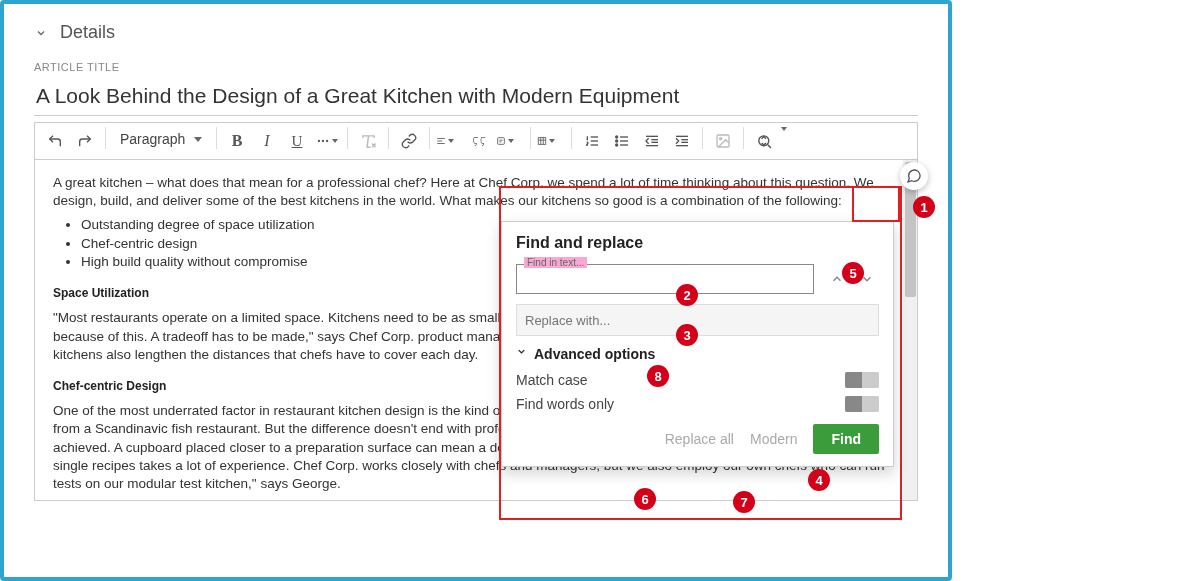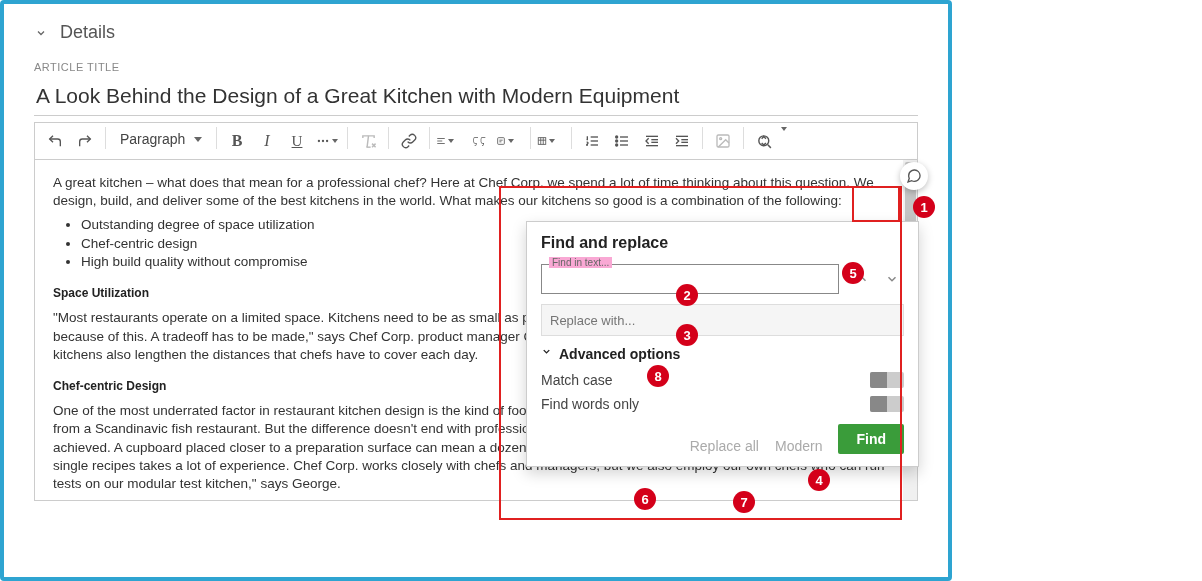--- a/index.html
+++ b/index.html
@@ -119,21 +119,21 @@
     position: absolute; right: 0; top: 0; bottom: 0; width: 14px;
     background: #f0f0f0;
   }
   .scroll-thumb {
     position: absolute; right: 1px; top: 2px; width: 11px; height: 135px;
     background: #c4c4c4; border-radius: 2px;
   }
   
   .find-panel {
     position: absolute;
-    left: 522px; top: 217px;
+    left: 497px; top: 217px;
     width: 393px;
     background: #fff;
     border: 1px solid #ccc;
     box-shadow: 0 6px 14px rgba(0,0,0,0.18);
     padding: 12px 14px 12px 14px;
     z-index: 20;
   }
   .find-panel h3 {
     margin: 0 0 12px 0;
     font-size: 16px; font-weight: 700; color: #222;
@@ -174,21 +174,21 @@
   }
   .toggle {
     width: 34px; height: 16px; background: #ccc; border-radius: 2px;
     position: relative; cursor: pointer;
   }
   .toggle::after {
     content: ""; position: absolute; top: 0; bottom: 0; left: 0;
     width: 17px; background: #888; border-radius: 2px 0 0 2px;
   }
   .actions {
-    display: flex; justify-content: flex-end; gap: 16px; align-items: flex-end;
+    display: flex; justify-content: flex-end; gap: 16px; align-items: center;
     margin-top: 12px;
     font-size: 14px;
   }
   .ghost-btn { color: #aaa; cursor: pointer; }
   .find-btn {
     background: #3a9c3a; color: #fff; border: none;
     padding: 7px 18px; font-size: 14px; font-weight: 600; cursor: pointer;
     border-radius: 2px;
   }
   

